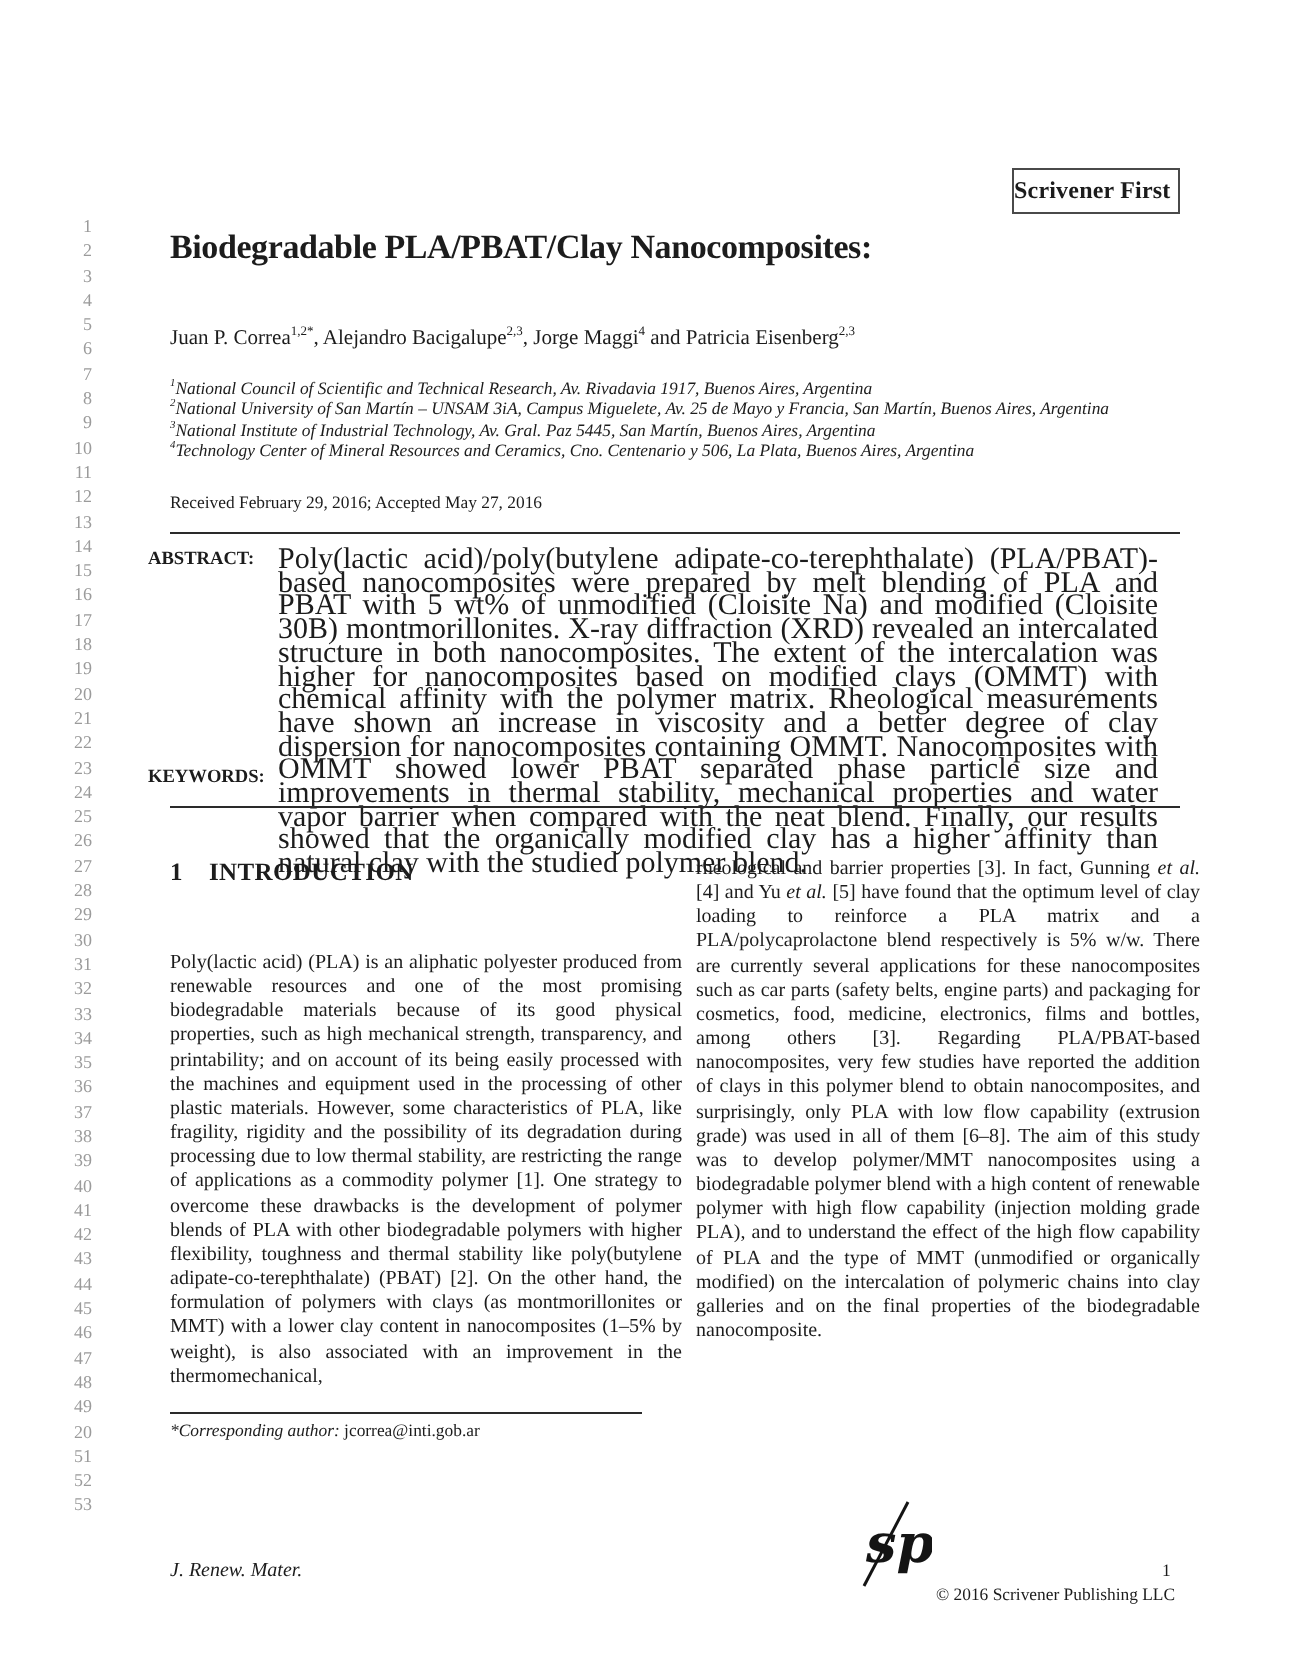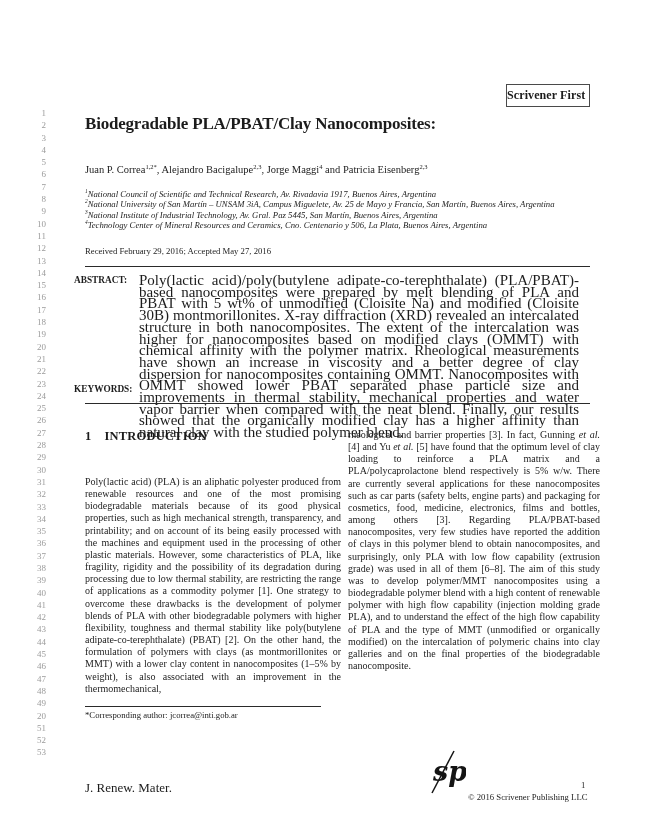--- a/index.html
+++ b/index.html
@@ -38,21 +38,21 @@
   .keywords-block { top:384px; }
   .label-block .lbl { flex:none; width:65px; font-weight:bold; font-size:9.3px; line-height:11.7px; }
   .label-block .txt { font-size:15px; line-height:11.7px; text-align:justify; }
   .section-heading { position:absolute; left:85px; top:429px; font-size:12.5px; font-weight:bold; letter-spacing:0.2px; }
   .section-heading .num { margin-right:13px; }
   .col { font-size:10px; line-height:12.15px; text-align:justify; }
   .col-left  { position:absolute; left:85px;  top:453px; width:256px;margin-top:23px; }
   .col-right { position:absolute; left:348px; top:429px; width:252px; }
   .footnote-rule { position:absolute; left:85px; top:706px; width:236px; border-top:0.8px solid #2a2a2a; height:0; }
   .footnote { position:absolute; left:85px; top:710px; width:256px; font-size:8.7px; }
-  .footer-journal { position:absolute; left:85px; top:780px; font-size:13px; }
+  .footer-journal { position:absolute; left:85px; top:780px; font-size:10px; font-style:italic; }
   .footer-logo { position:absolute; left:424px; top:750px; width:42px; height:44px; }
   .footer-copyright { position:absolute; left:468px; top:780px; font-size:8.7px;margin-top:12px; }
   .footer-page { position:absolute; left:581px; top:780px; font-size:8.7px; }
 </style>
 </head>
 <body>
 
 <div class="page">
 
   <div class="line-numbers">
@@ -145,21 +145,21 @@
 
   <div class="section-heading">
     <span class="num">1</span><span>INTRODUCTION</span>
   </div>
 
   <div class="col col-left">Poly(lactic acid) (PLA) is an aliphatic polyester produced from renewable resources and one of the most promising biodegradable materials because of its good physical properties, such as high mechanical strength, transparency, and printability; and on account of its being easily processed with the machines and equipment used in the processing of other plastic materials. However, some characteristics of PLA, like fragility, rigidity and the possibility of its degradation during processing due to low thermal stability, are restricting the range of applications as a commodity polymer [1]. One strategy to overcome these drawbacks is the development of polymer blends of PLA with other biodegradable polymers with higher flexibility, toughness and thermal stability like poly(butylene adipate-co-terephthalate) (PBAT) [2]. On the other hand, the formulation of polymers with clays (as montmorillonites or MMT) with a lower clay content in nanocomposites (1–5% by weight), is also associated with an improvement in the thermomechanical,</div>
 
   <div class="col col-right"><span>rheological and barrier properties [3]. In fact, Gunning </span><span style="font-style: italic;">et al.</span><span> [4] and Yu </span><span style="font-style: italic;">et al.</span><span> [5] have found that the optimum level of clay loading to reinforce a PLA matrix and a PLA/polycaprolactone blend respectively is 5% w/w. There are currently several applications for these nanocomposites such as car parts (safety belts, engine parts) and packaging for cosmetics, food, medicine, electronics, films and bottles, among others [3]. Regarding PLA/PBAT-based nanocomposites, very few studies have reported the addition of clays in this polymer blend to obtain nanocomposites, and surprisingly, only PLA with low flow capability (extrusion grade) was used in all of them [6–8]. The aim of this study was to develop polymer/MMT nanocomposites using a biodegradable polymer blend with a high content of renewable polymer with high flow capability (injection molding grade PLA), and to understand the effect of the high flow capability of PLA and the type of MMT (unmodified or organically modified) on the intercalation of polymeric chains into clay galleries and on the final properties of the biodegradable nanocomposite.</span></div>
 
   <div class="footnote-rule"></div>
-  <div class="footnote"><span style="">*Corresponding author:</span><span> jcorrea@inti.gob.ar</span></div>
+  <div class="footnote"><span style="font-style: italic;">*Corresponding author:</span><span> jcorrea@inti.gob.ar</span></div>
 
   <div class="footer-journal">J. Renew. Mater.</div>
 
   <div class="footer-logo">
     <svg width="42" height="44" viewBox="0 0 42 44">
       <text x="9" y="31" font-family="DejaVu Serif, Liberation Serif, serif" font-style="italic" font-weight="bold" font-size="27" fill="#141414">sp</text>
       <line x1="30" y1="1" x2="8" y2="43" stroke="#141414" stroke-width="1.5"></line>
     </svg>
   </div>
 

